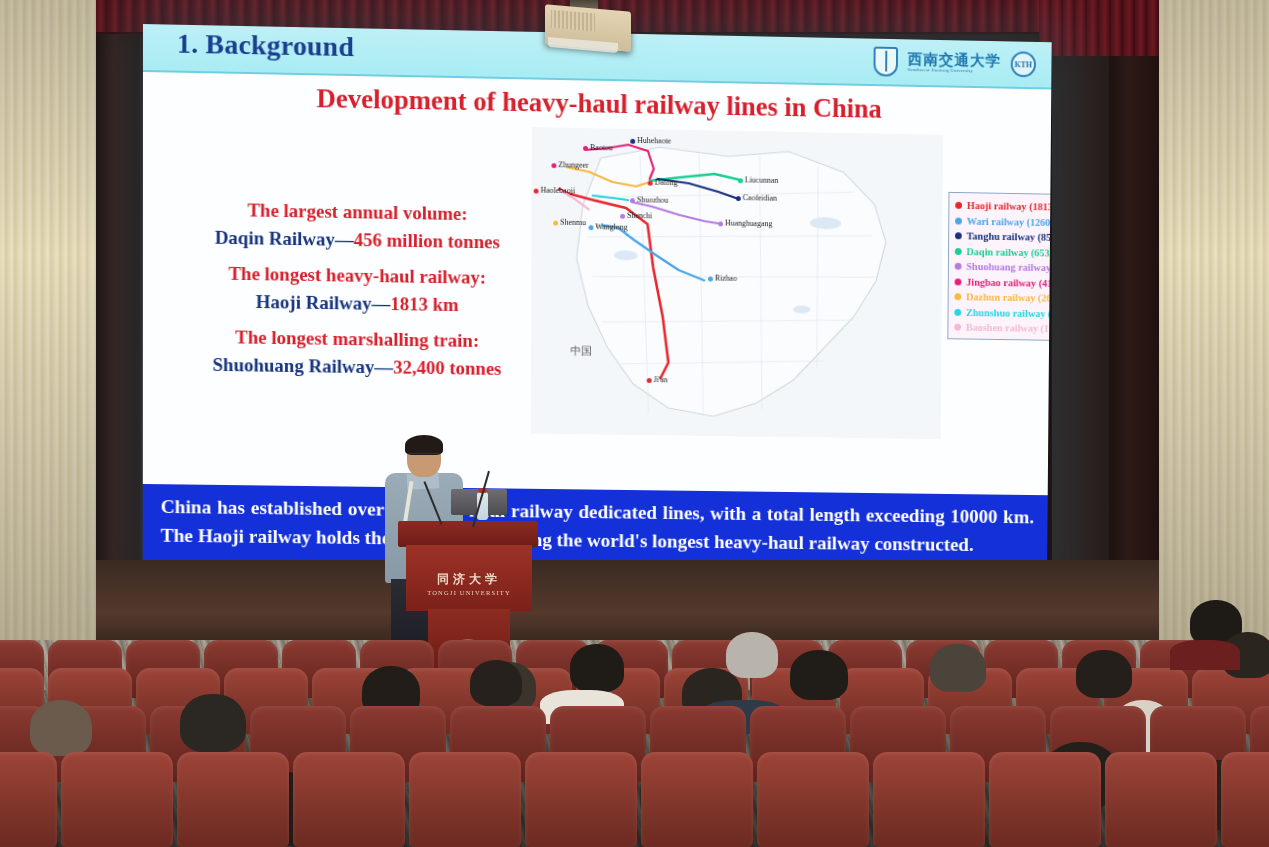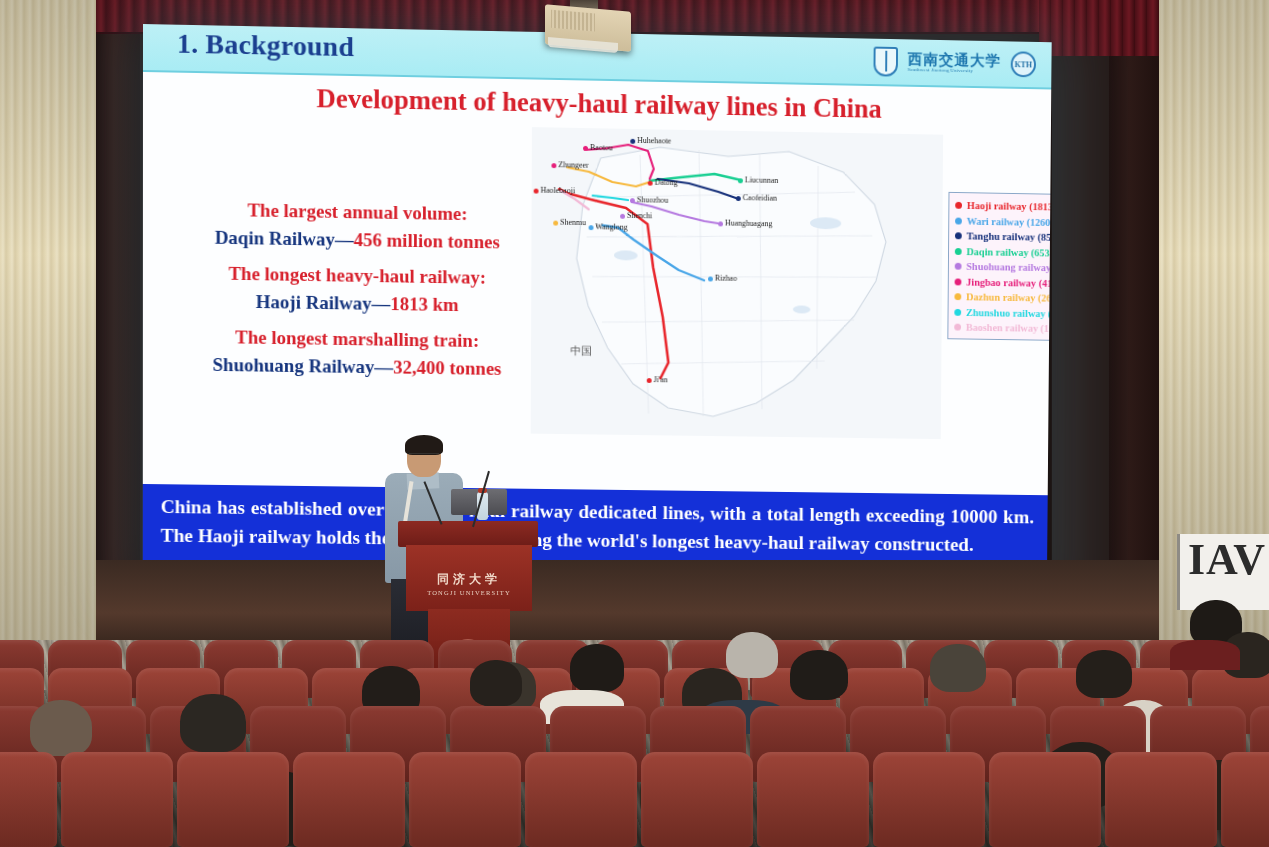--- a/index.html
+++ b/index.html
@@ -417,23 +417,20 @@
     </div>
     <div id="podium-col"></div>
     <div id="podium-seal"></div>
   </div>
   <div id="laptop"></div>
   <div id="bottle"></div>
   <div id="bottle-cap"></div>
   <div id="mic1"></div>
   <div id="mic2"></div>
 
-  <div id="poster">
-    <div id="poster-txt">IAV</div>
-  </div>
 
   <div id="audience">
       <div class="seat" style="left: -30px; top: 640px; width: 74px; height: 58px; z-index: 10;"></div>
       <div class="seat" style="left: 48px; top: 640px; width: 74px; height: 58px; z-index: 10;"></div>
       <div class="seat" style="left: 126px; top: 640px; width: 74px; height: 58px; z-index: 10;"></div>
       <div class="seat" style="left: 204px; top: 640px; width: 74px; height: 58px; z-index: 10;"></div>
       <div class="seat" style="left: 282px; top: 640px; width: 74px; height: 58px; z-index: 10;"></div>
       <div class="seat" style="left: 360px; top: 640px; width: 74px; height: 58px; z-index: 10;"></div>
       <div class="seat" style="left: 438px; top: 640px; width: 74px; height: 58px; z-index: 10;"></div>
       <div class="seat" style="left: 516px; top: 640px; width: 74px; height: 58px; z-index: 10;"></div>

